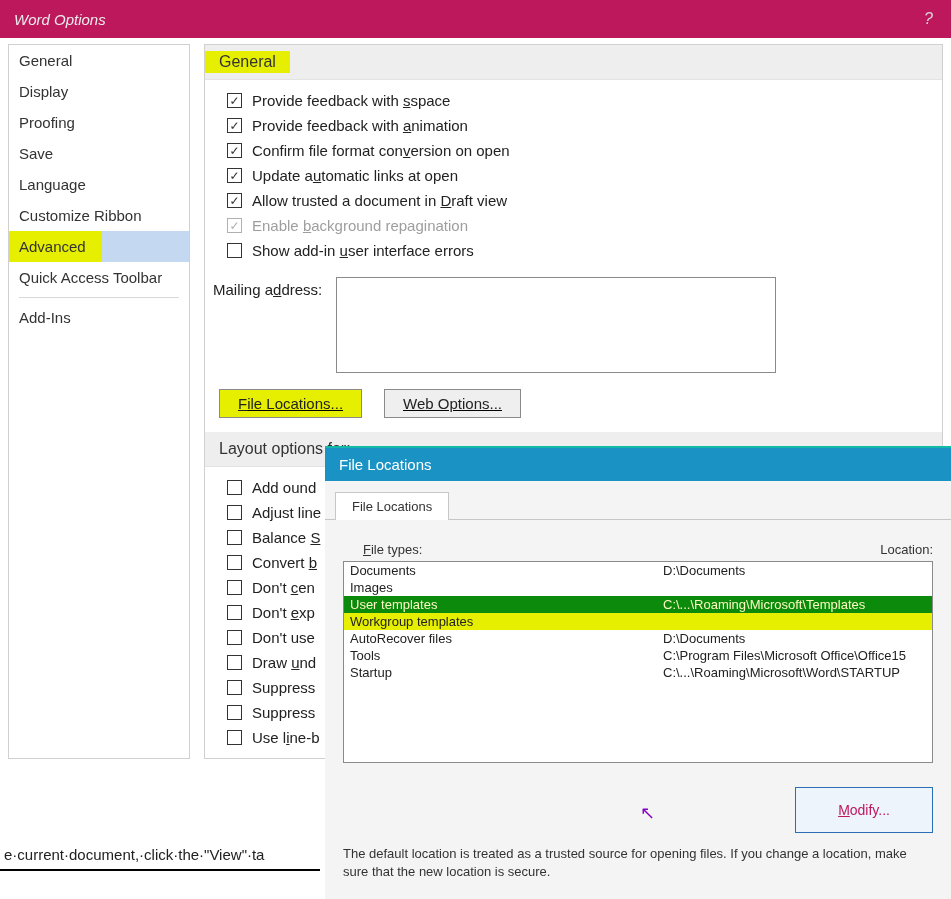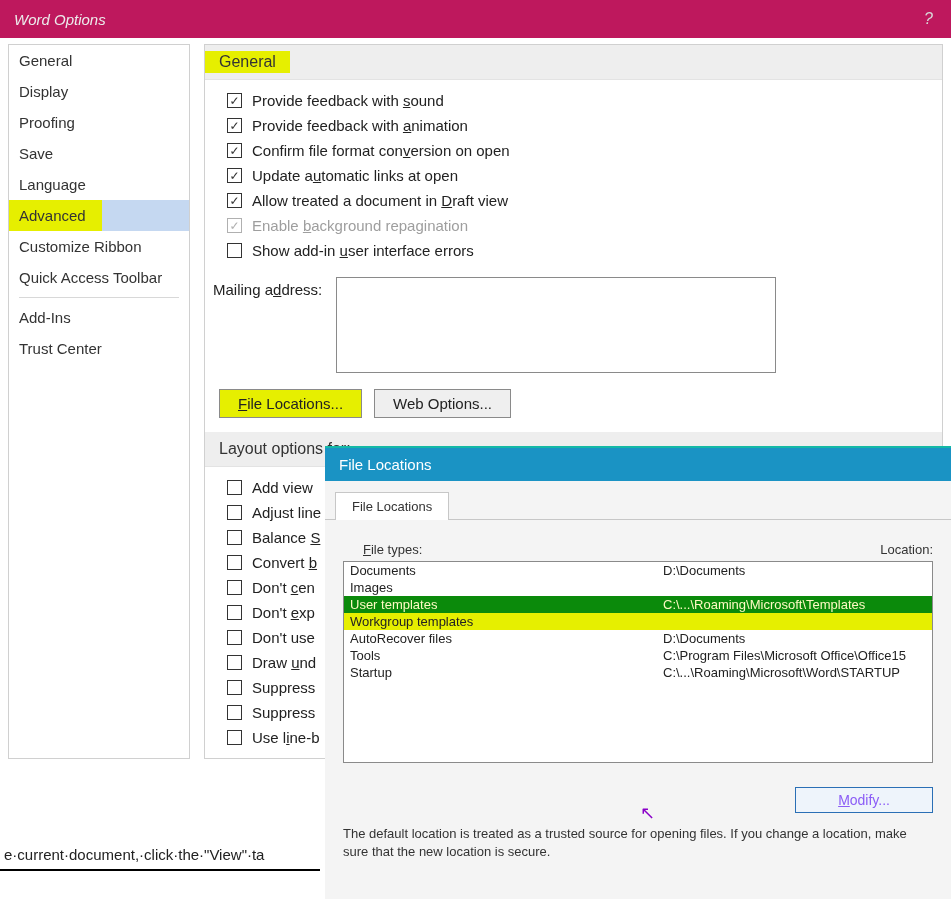--- a/index.html
+++ b/index.html
@@ -97,21 +97,21 @@
     display: flex;
     align-items: flex-start;
     padding: 6px 8px;
   }
   .mail-label { font-size: 15px; color: #222; margin-right: 14px; padding-top: 4px; }
   .mail-textarea {
     width: 440px; height: 96px;
     border: 1px solid #8a8a8a;
     background: #fff;
   }
-  .btn-row { padding: 10px 14px 8px 14px; display: flex; gap: 12px; }
+  .btn-row { padding: 10px 14px 8px 14px; display: flex; gap: 22px; text-decoration: underline; }
   .btn {
     border: 1px solid #8a8a8a;
     background: #efefef;
     padding: 5px 18px;
     font-size: 15px;
     color: #222;
     cursor: default;
   }
   .btn.hl-yellow { background: #e6ef00; }
   .underline { text-decoration: underline; }
@@ -192,23 +192,23 @@
   .fl-row.sel-green { background: #0b8a0b; color: #fef9c3; }
   .fl-row.hl-yellow { background: #e6ef00; }
   .dlg-btn-row {
     display: flex;
     justify-content: flex-end;
     padding: 14px 18px 6px 18px;
   }
   .dlg-btn {
     border: 1px solid #2a6fb5;
     background: #eef4fb;
-    padding: 4px 42px;
+    padding: 14px 42px;
     font-size: 14px;
-    color: #8b5cf6;
+    color: #be185d;
   }
   .dlg-note {
     font-size: 13px;
     color: #333;
     padding: 6px 18px;
     line-height: 1.35;
   }
   .cursor {
     position: absolute;
     font-size: 18px;
@@ -234,60 +234,57 @@
       </div>
     <div class="sidebar-item-row">
         <div class="sidebar-item">Proofing</div>
       </div>
     <div class="sidebar-item-row">
         <div class="sidebar-item">Save</div>
       </div>
     <div class="sidebar-item-row">
         <div class="sidebar-item">Language</div>
       </div>
+    <div class="sidebar-item-row">
+        <div class="sidebar-item">Customize Ribbon</div>
+      </div>
     <div class="sidebar-item-row selected-row"><div class="sidebar-item highlight-yellow">Advanced</div></div>
     <div class="sidebar-item-row">
-        <div class="sidebar-item">Customize Ribbon</div>
-      </div>
-    <div class="sidebar-item-row">
         <div class="sidebar-item">Quick Access Toolbar</div>
       </div>
     <div class="sidebar-divider"></div>
     <div class="sidebar-item-row">
         <div class="sidebar-item">Add-Ins</div>
-      </div>
-    <div class="sidebar-item-row">
-        <div class="sidebar-item">Trust Center</div>
       </div>
   </div>
 
   <div class="content">
     <div class="section-header gen">
       <span class="section-header-label hl-yellow">General</span>
     </div>
     <div class="opts-block" id="gen-opts">
         <div class="check-row">
           <span class="checkbox">✓</span>
-          <span><span>Provide feedback with </span><span class="underline">s</span><span>ound</span></span>
+          <span><span>Provide feedback with </span><span class="underline">s</span><span>space</span></span>
         </div>
         <div class="check-row">
           <span class="checkbox">✓</span>
           <span><span>Provide feedback with </span><span class="underline">a</span><span>nimation</span></span>
         </div>
         <div class="check-row">
           <span class="checkbox">✓</span>
           <span><span>Confirm file format con</span><span class="underline">v</span><span>ersion on open</span></span>
         </div>
         <div class="check-row">
           <span class="checkbox">✓</span>
           <span><span>Update a</span><span class="underline">u</span><span>tomatic links at open</span></span>
         </div>
         <div class="check-row">
           <span class="checkbox">✓</span>
-          <span><span>Allow treated a document in </span><span class="underline">D</span><span>raft view</span></span>
+          <span><span>Allow trusted a document in </span><span class="underline">D</span><span>raft view</span></span>
         </div>
         <div class="check-row disabled">
           <span class="checkbox disabled">✓</span>
           <span><span>Enable </span><span class="underline">b</span><span>ackground repagination</span></span>
         </div>
         <div class="check-row">
           <span class="checkbox"></span>
           <span><span>Show add-in </span><span class="underline">u</span><span>ser interface errors</span></span>
         </div>
       </div>
@@ -305,21 +302,21 @@
       </div>
       <div class="btn">Web Options...</div>
     </div>
 
     <div class="section-header" style="margin-top:6px;">
       <span class="section-header-label">Layout options for:</span>
     </div>
     <div class="opts-block" id="layout-opts">
         <div class="check-row">
           <span class="checkbox"></span>
-          <span>Add view</span>
+          <span>Add ound</span>
         </div>
         <div class="check-row">
           <span class="checkbox"></span>
           <span>Adjust line</span>
         </div>
         <div class="check-row">
           <span class="checkbox"></span>
           <span><span>Balance </span><span class="underline">S</span><span></span></span>
         </div>
         <div class="check-row">

